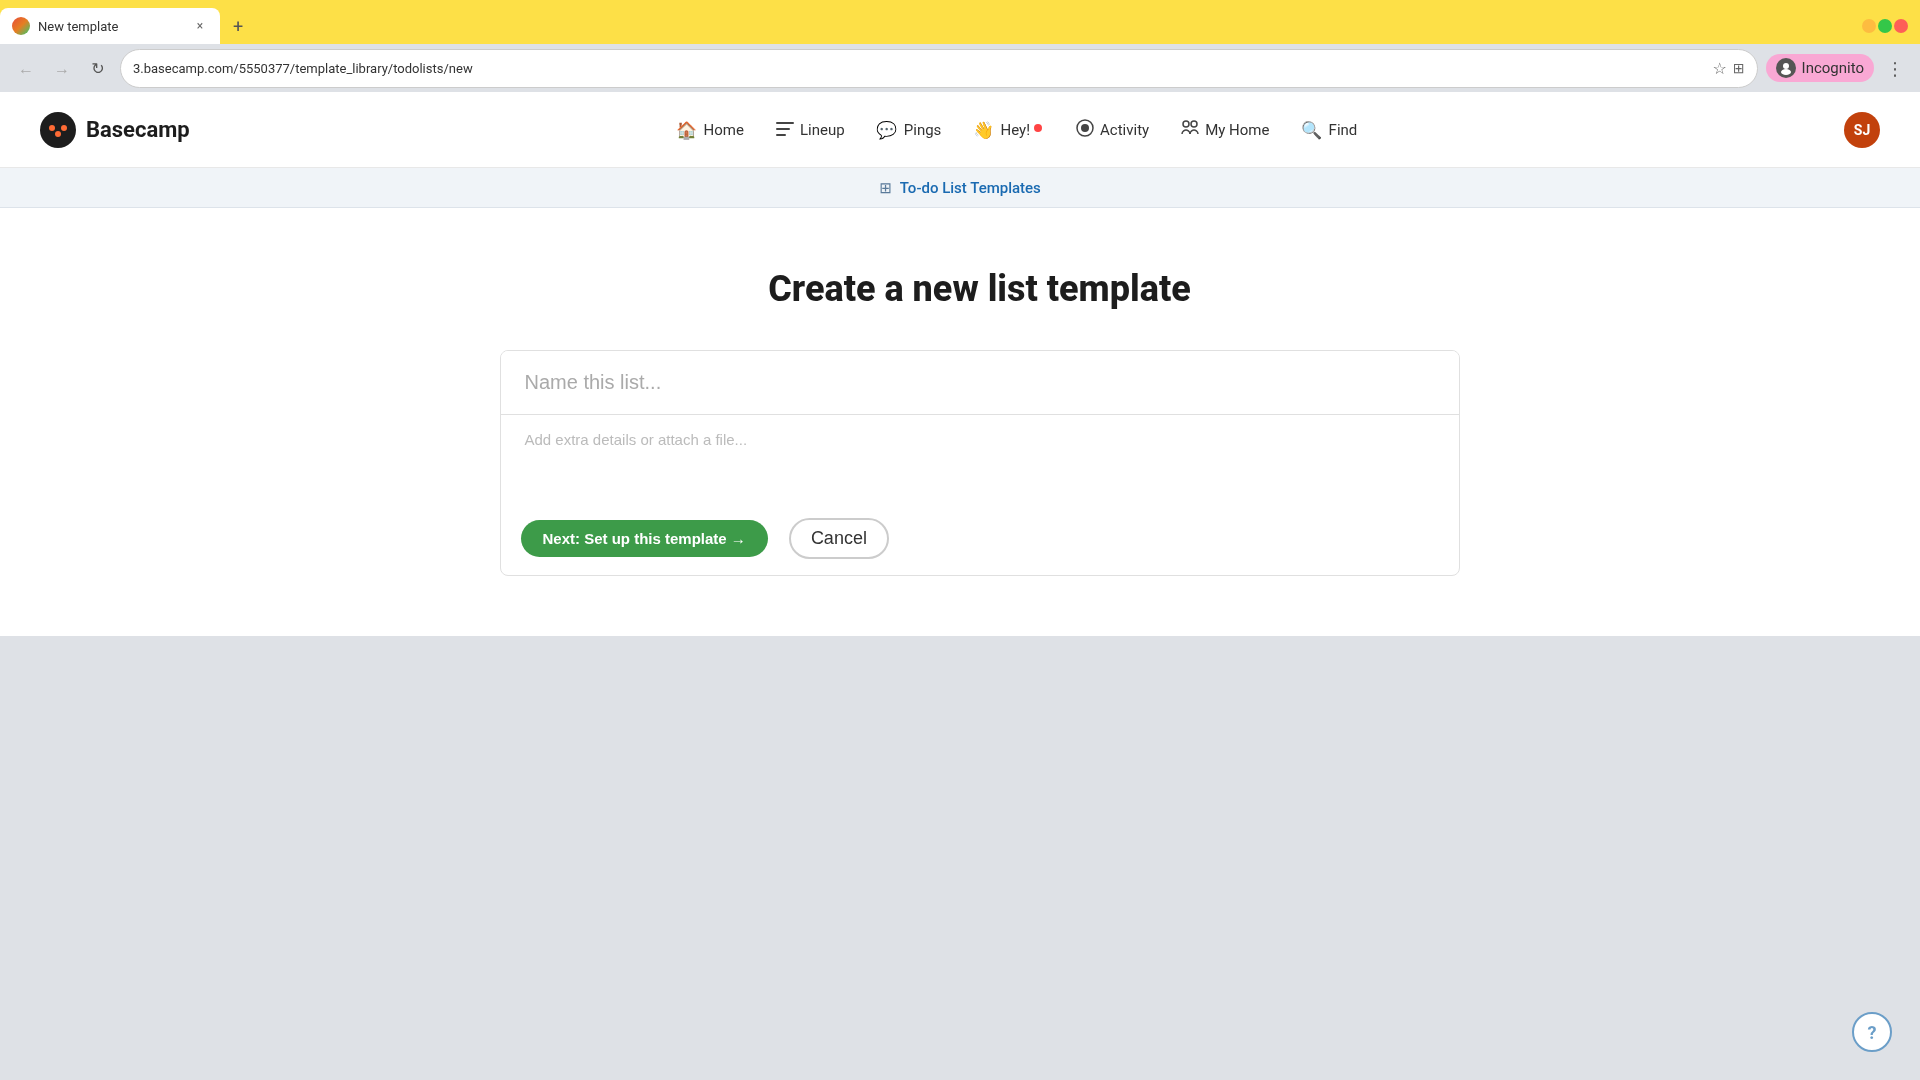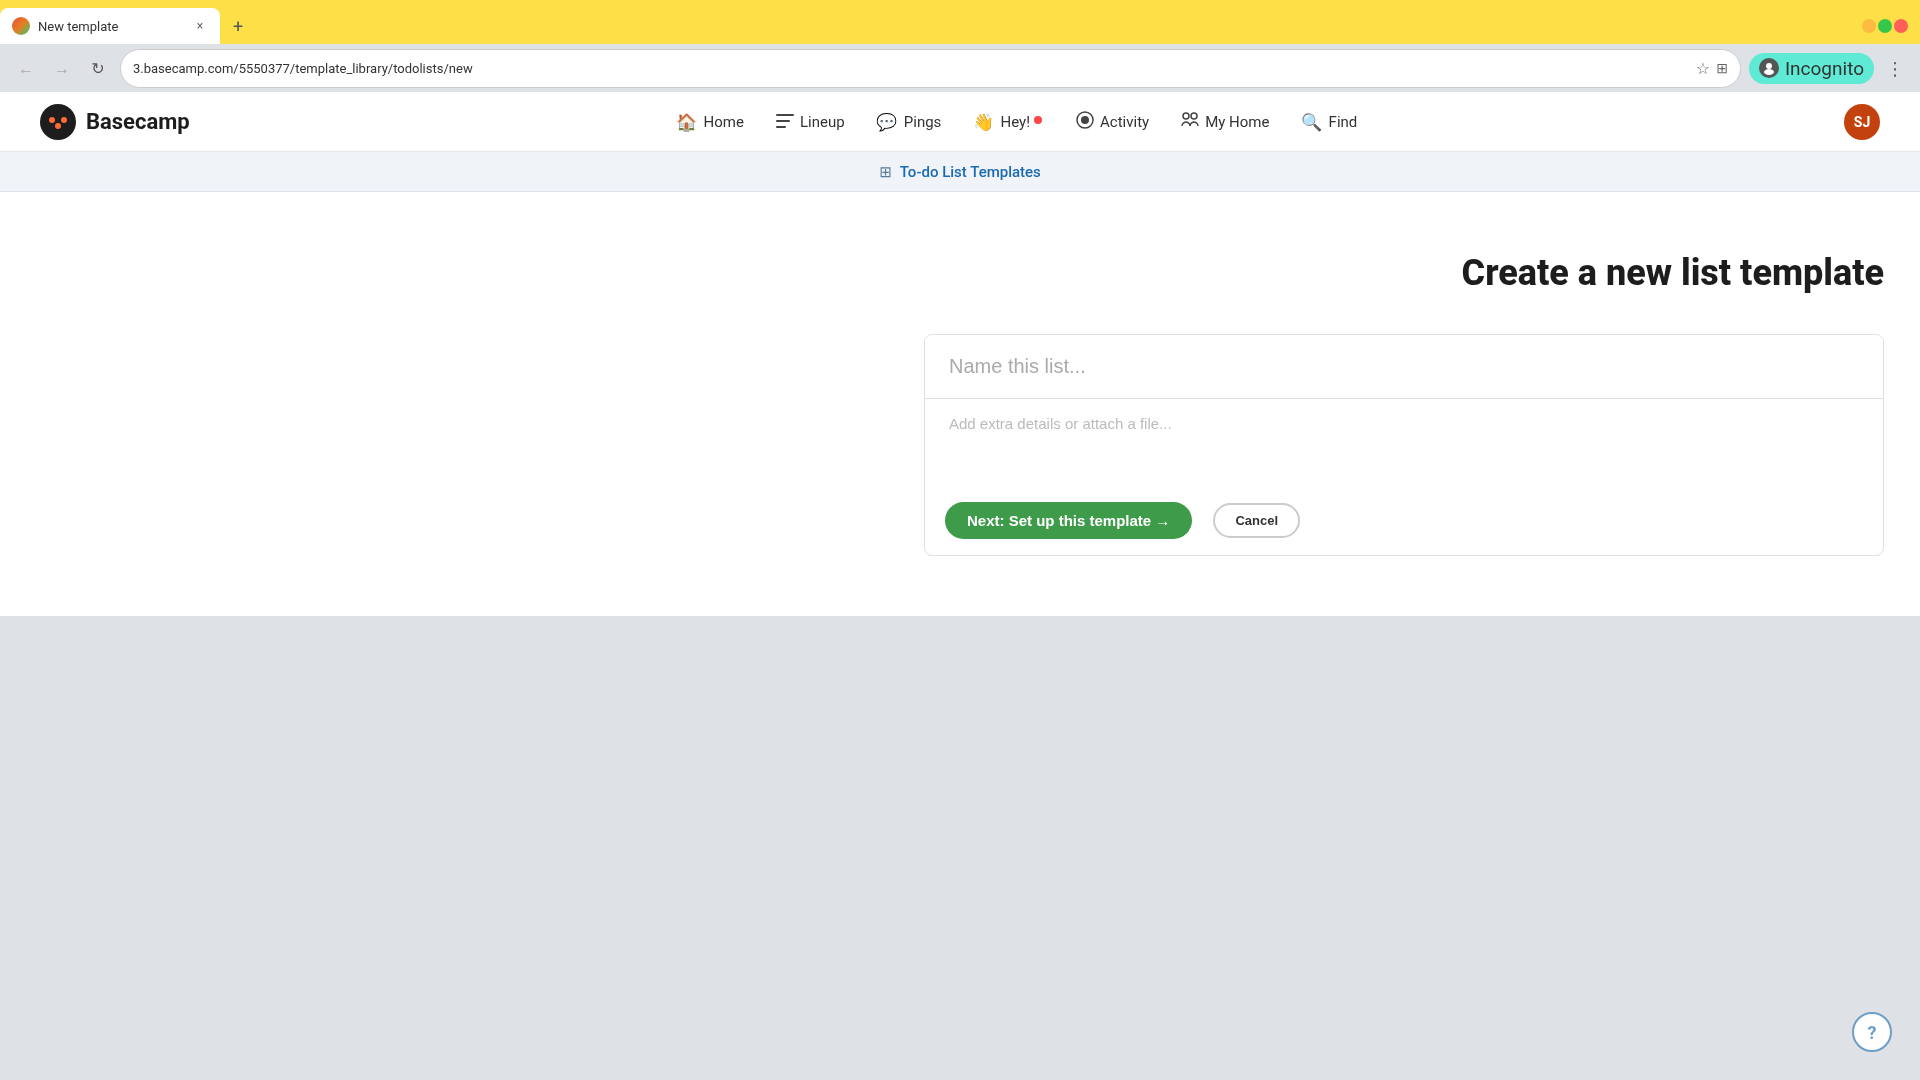--- a/index.html
+++ b/index.html
@@ -22,55 +22,55 @@
     .bc-close { background: #fe5f57; }
 
     
     .omnibar { background: #dee1e6; padding: 6px 12px; display: flex; align-items: center; gap: 8px; height: 48px; }
     .nav-btn { width: 28px; height: 28px; border-radius: 50%; display: flex; align-items: center; justify-content: center; cursor: pointer; color: #555; font-size: 16px; }
     .nav-btn.disabled { color: #aaa; cursor: default; }
     .address-bar { flex: 1; background: #fff; border-radius: 20px; height: 39px; display: flex; align-items: center; padding: 0 12px; gap: 8px; border: 1px solid #ccc; }
     .address-text { font-size: 13px; color: #333; flex: 1; }
     .address-icons { display: flex; align-items: center; gap: 6px; color: #666; }
     .omnibar-right { display: flex; align-items: center; gap: 8px; }
-    .incognito-btn { display: flex; align-items: center; gap: 6px; background: #5eead4; border-radius: 16px; padding: 4px 10px; cursor: pointer; font-size: 19px; color: #333; }
+    .incognito-btn { display: flex; align-items: center; gap: 6px; background: #f9a8d4; border-radius: 16px; padding: 4px 10px; cursor: pointer; font-size: 15px; color: #333; }
     .incognito-icon { width: 20px; height: 20px; background: #555; border-radius: 50%; display: flex; align-items: center; justify-content: center; color: #fff; font-size: 11px; }
     .omnibar-dots { font-size: 18px; color: #555; cursor: pointer; padding: 4px; }
 
     
     .app-content { background: #fff; }
 
     
-    .app-navbar { background: #fff; border-bottom: 1px solid #e8e8e8; padding: 0 40px; height: 60px; display: flex; align-items: center; justify-content: space-between; }
+    .app-navbar { background: #fff; border-bottom: 1px solid #e8e8e8; padding: 0 40px; height: 76px; display: flex; align-items: center; justify-content: space-between; }
     .brand { display: flex; align-items: center; gap: 10px; cursor: pointer; }
     .brand-logo { width: 36px; height: 36px; }
     .brand-name { font-size: 22px; font-weight: 700; color: #1d1d1d; }
     .nav-links { display: flex; align-items: center; gap: 4px; }
     .nav-item { display: flex; align-items: center; gap: 6px; padding: 8px 14px; border-radius: 6px; cursor: pointer; font-size: 15px; color: #333; text-decoration: none; }
     .nav-icon { font-size: 17px; }
     .hey-badge { width: 8px; height: 8px; background: #ff4444; border-radius: 50%; position: relative; top: -2px; right: 2px; display: inline-block; }
     .user-avatar { width: 36px; height: 36px; border-radius: 50%; background: #c2410c; color: #fff; display: flex; align-items: center; justify-content: center; font-size: 14px; font-weight: 700; cursor: pointer; }
 
     
     .breadcrumb-bar { background: #f0f4f8; border-bottom: 1px solid #dde3ea; padding: 10px 0; text-align: center; }
     .breadcrumb-inner { display: inline-flex; align-items: center; gap: 8px; }
     .breadcrumb-icon { font-size: 15px; color: #5a7a9a; }
     .breadcrumb-link { color: #1a6ab1; text-decoration: none; font-size: 15px; font-weight: 500; }
 
     
-    .main-content { padding: 60px 36px; display: flex; flex-direction: column; align-items: flex-end; margin-left: 39px; }
+    .main-content { padding: 60px 36px; display: flex; flex-direction: column; align-items: center; margin-left: 39px; }
     .page-title { font-size: 36px; font-weight: 800; color: #1d1d1d; margin-bottom: 40px; text-align: center; }
     .form-card { background: #fff; border: 1px solid #e0e0e0; border-radius: 8px; width: 960px; max-width: 100%; padding: 0; overflow: hidden; }
     .name-input { width: 100%; border: none; border-bottom: 1px solid #e0e0e0; padding: 20px 24px; font-size: 20px; color: #333; outline: none; }
     .name-input::placeholder { color: #aaa; }
     .details-area { width: 100%; border: none; padding: 16px 24px; font-size: 15px; color: #333; outline: none; resize: none; min-height: 70px; font-family: Liberation Sans, sans-serif; }
     .details-area::placeholder { color: #bbb; }
     .form-actions { padding: 16px 20px; display: flex; align-items: center; gap: 21px; }
     .btn-next { background: #3d9b49; color: #fff; border: none; border-radius: 24px; padding: 10px 22px; font-size: 15px; font-weight: 600; cursor: pointer; }
-    .btn-cancel { background: transparent; color: #333; border: 2px solid #ccc; border-radius: 24px; padding: 8px 20px; font-size: 13px; font-weight: 700; cursor: pointer; }
+    .btn-cancel { background: transparent; color: #333; border: 2px solid #ccc; border-radius: 24px; padding: 8px 20px; font-size: 18px; font-weight: 400; cursor: pointer; }
 
     
     .help-btn { position: fixed; bottom: 28px; right: 28px; width: 40px; height: 40px; border-radius: 50%; border: 2px solid #6b9ec8; background: #fff; color: #6b9ec8; font-size: 18px; font-weight: 700; display: flex; align-items: center; justify-content: center; cursor: pointer; }
   </style>
 </head>
 <body>
 
 <div class="browser-chrome">
 
   <div class="tab-bar">

